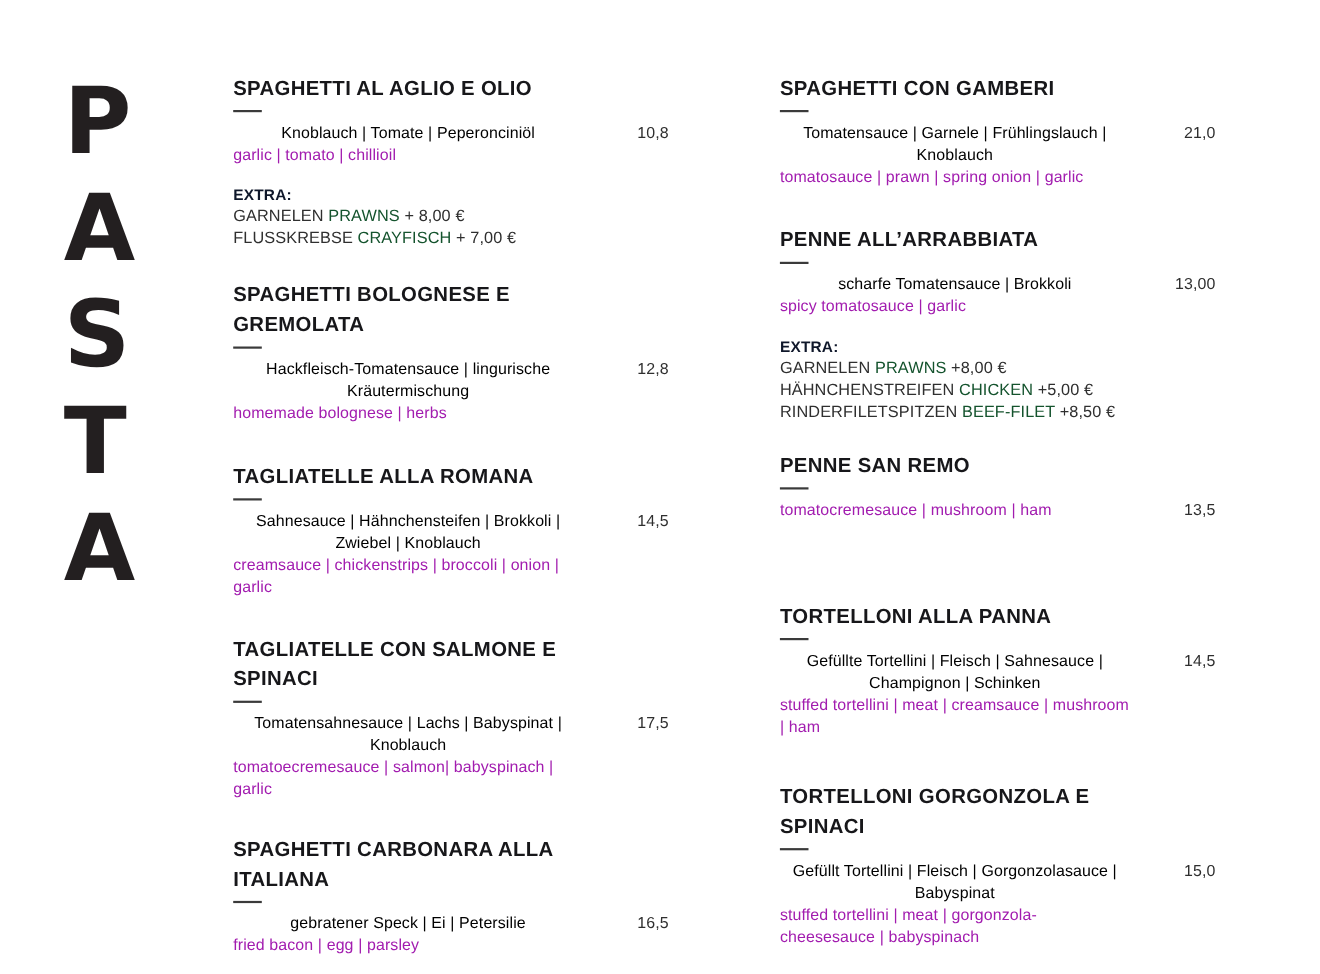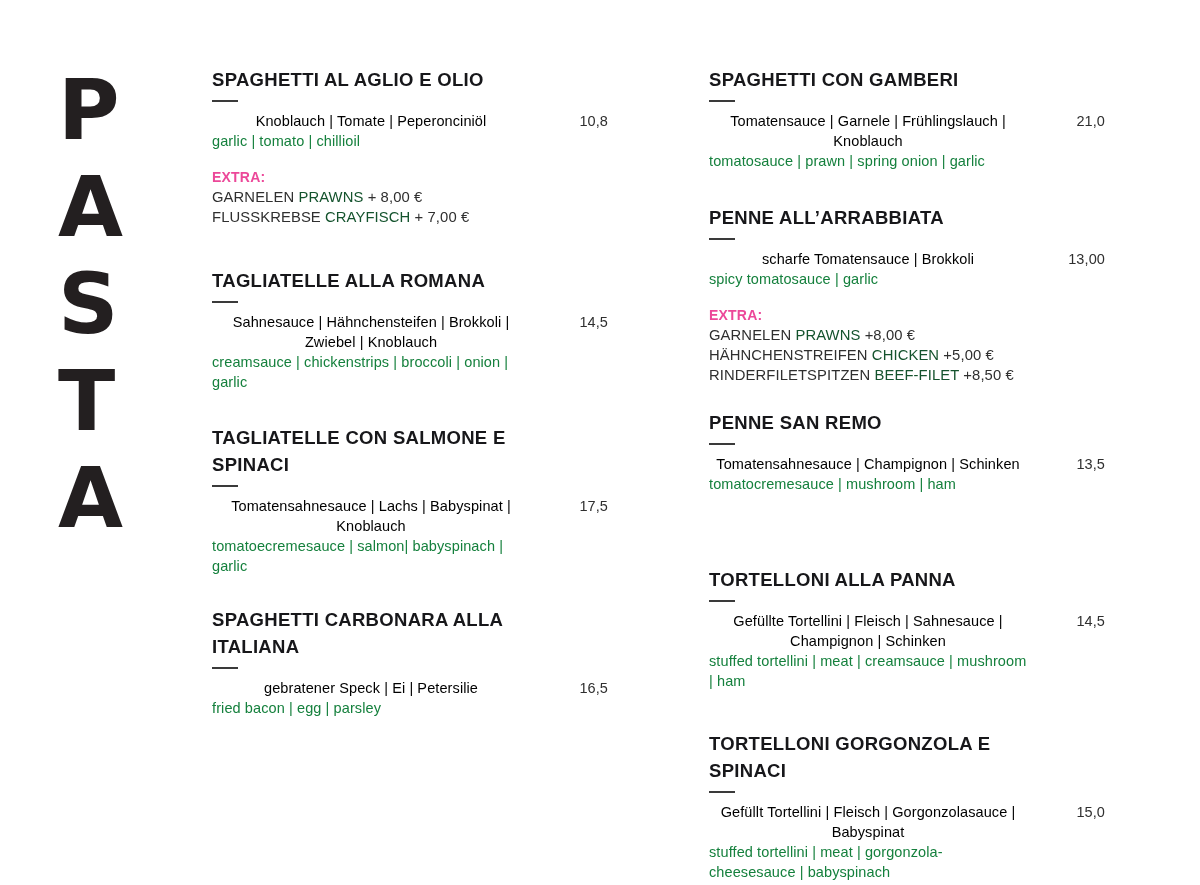--- a/index.html
+++ b/index.html
@@ -89,21 +89,21 @@
     font-size: 14.5px;
     line-height: 20px;
     color: #000000;
     margin: 0;
     letter-spacing: 0.1px;
     text-align: center;
   }
   .desc-en {
     font-size: 14.5px;
     line-height: 20px;
-    color: #15803d;
+    color: #a21caf;
     margin: 0;
     letter-spacing: 0.1px;
   }
   .price {
     position: absolute;
     top: 0;
     right: 0;
     width: 72px;
     text-align: right;
     font-size: 14.5px;
@@ -113,21 +113,21 @@
   }
 
   
   .extra {
     margin-top: 16px;
   }
   .extra-label {
     font-weight: 700;
     font-size: 14px;
     line-height: 20px;
-    color: #ec4899;
+    color: #0f172a;
     letter-spacing: 0.2px;
   }
   .extra-line {
     font-size: 14.8px;
     line-height: 20px;
     color: #2f2f2f;
     letter-spacing: 0.1px;
     white-space: pre;
   }
   .extra-line .en {
@@ -142,32 +142,41 @@
   <div class="section-title">
       <span class="letter">P</span>
       <span class="letter">A</span>
       <span class="letter">S</span>
       <span class="letter">T</span>
       <span class="letter">A</span>
     </div>
 
   <div class="columns">
     <div class="column left">
-        <div class="dish" style="margin-bottom: 40px;">
+        <div class="dish" style="margin-bottom: 27px;">
           <div class="dish-head">SPAGHETTI AL AGLIO E OLIO</div>
           <div class="rule"></div>
           <div class="dish-body">
             <div class="desc-de">Knoblauch | Tomate | Peperonciniöl</div>
             <div class="desc-en">garlic | tomato | chillioil</div>
             <div class="price">10,8</div>
           </div>
           <div class="extra">
             <div class="extra-label">EXTRA:</div>
             <div class="extra-line"><span>GARNELEN </span><span class="en">PRAWNS</span><span> + 8,00 €</span></div>
             <div class="extra-line"><span>FLUSSKREBSE </span><span class="en">CRAYFISCH</span><span> + 7,00 €</span></div>
+          </div>
+        </div>
+        <div class="dish" style="margin-bottom: 33px;">
+          <div class="dish-head">SPAGHETTI BOLOGNESE E GREMOLATA</div>
+          <div class="rule"></div>
+          <div class="dish-body">
+            <div class="desc-de">Hackfleisch-Tomatensauce | lingurische Kräutermischung</div>
+            <div class="desc-en">homemade bolognese | herbs</div>
+            <div class="price">12,8</div>
           </div>
         </div>
         <div class="dish" style="margin-bottom: 32px;">
           <div class="dish-head">TAGLIATELLE ALLA ROMANA</div>
           <div class="rule"></div>
           <div class="dish-body">
             <div class="desc-de">Sahnesauce | Hähnchensteifen | Brokkoli | Zwiebel | Knoblauch</div>
             <div class="desc-en">creamsauce | chickenstrips | broccoli | onion | garlic</div>
             <div class="price">14,5</div>
           </div>
@@ -213,21 +222,20 @@
             <div class="extra-label">EXTRA:</div>
             <div class="extra-line"><span>GARNELEN </span><span class="en">PRAWNS</span><span> +8,00 €</span></div>
             <div class="extra-line"><span>HÄHNCHENSTREIFEN </span><span class="en">CHICKEN</span><span> +5,00 €</span></div>
             <div class="extra-line"><span>RINDERFILETSPITZEN </span><span class="en">BEEF-FILET</span><span> +8,50 €</span></div>
           </div>
         </div>
         <div class="dish" style="margin-bottom: 72px;">
           <div class="dish-head">PENNE SAN REMO</div>
           <div class="rule"></div>
           <div class="dish-body">
-            <div class="desc-de">Tomatensahnesauce | Champignon | Schinken</div>
             <div class="desc-en">tomatocremesauce | mushroom | ham</div>
             <div class="price">13,5</div>
           </div>
         </div>
         <div class="dish" style="margin-bottom: 39px;">
           <div class="dish-head">TORTELLONI ALLA PANNA</div>
           <div class="rule"></div>
           <div class="dish-body">
             <div class="desc-de">Gefüllte Tortellini | Fleisch | Sahnesauce | Champignon | Schinken</div>
             <div class="desc-en">stuffed tortellini | meat | creamsauce | mushroom | ham</div>

